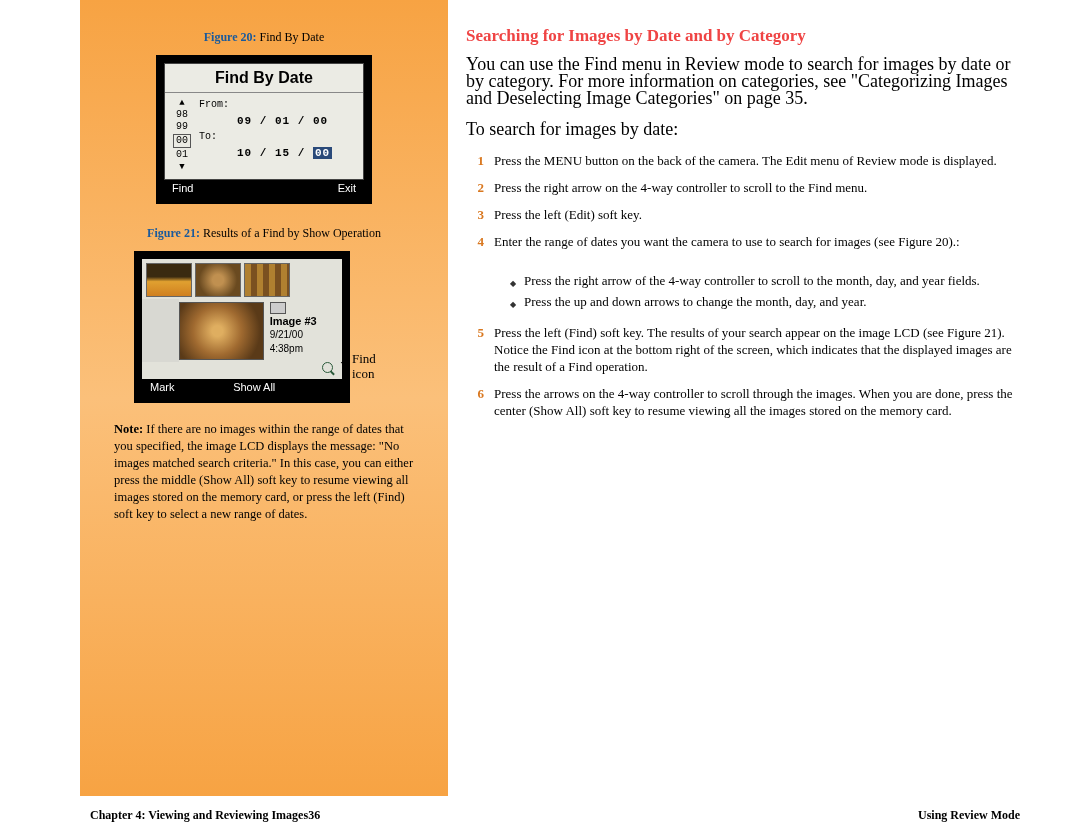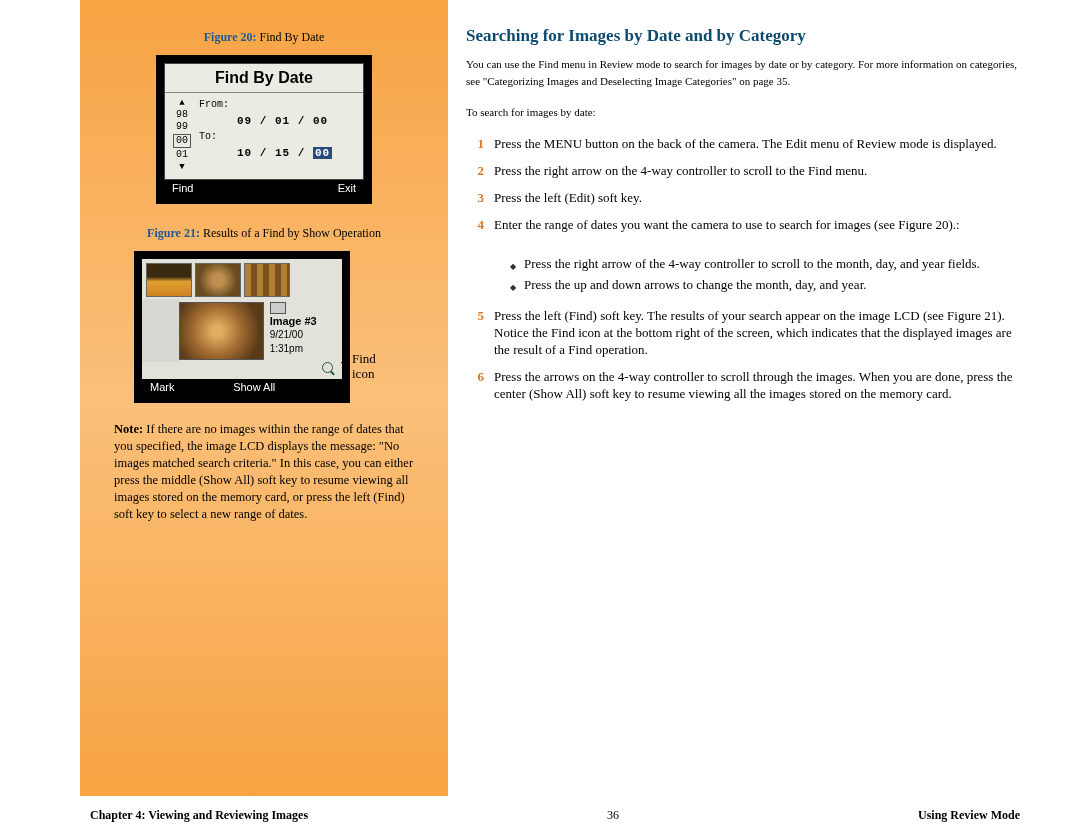--- a/index.html
+++ b/index.html
@@ -130,47 +130,47 @@
   }
   .note {
     font-size: 12.5px; line-height: 17px; color:#000; padding: 0 4px;
   }
   .note b { font-weight: bold; color:#000;}
   .main {
     flex: 1;
     padding: 26px 60px 0 18px;
   }
   .heading {
-    color: #0c4a6e;
+    color: #ef4444;
     font-weight: bold;
     font-size: 17px;
     margin-bottom: 10px;
   }
   .para {
-    font-size: 11px; line-height: 17px; margin-bottom: 14px;
+    font-size: 18px; line-height: 17px; margin-bottom: 14px;
   }
   .lead { }
   ol.steps { list-style: none; padding-left: 0; }
   ol.steps > li {
     display: flex; gap: 10px; margin-bottom: 10px; line-height: 17px;
   }
   ol.steps .num {
     color: #d97820; font-weight: bold; width: 18px; flex-shrink:0; text-align:right;
   }
   ol.steps .txt { flex:1; }
   ul.sub { list-style:none; padding-left: 16px; margin-top:22px;}
   ul.sub li { position:relative; padding-left:14px; margin-bottom:4px;}
   ul.sub li::before { content:'◆'; position:absolute; left:0; font-size:8px; top:3px; color:#333;}
   .footer {
     position: absolute; left:0; right:0; bottom:4px; height:30px;
     display:flex; align-items:center; padding: 0 60px 0 90px;
     font-size:12px; font-weight:bold;
   }
   .footer .l { flex:0 0 auto;}
-  .footer .c { flex:1; text-align:center; font-weight:normal;}
+  .footer .c { flex:1; text-align:left; font-weight:bold;}
   .footer .r { flex:0 0 auto;}
 </style>
 </head>
 <body>
 
 <div class="page">
   <div class="sidebar">
     <div class="sidebar-inner">
       <div class="fig-caption">
         <b>Figure 20:</b><span> Find By Date</span>
@@ -221,21 +221,21 @@
               <div class="thumb t1"></div>
               <div class="thumb t2"></div>
               <div class="thumb t3"></div>
             </div>
             <div class="preview-row">
               <div class="preview"></div>
               <div>
                 <div class="tiny-icon"></div>
                 <div class="meta">
                   <div>Image #3</div>
-                  <div class="line2">9/21/00    1:31pm</div>
+                  <div class="line2">9/21/00    4:38pm</div>
                 </div>
               </div>
             </div>
             <div class="find-icon-row">
                 <span class="mag"></span>
               </div>
           </div>
           <div class="lcd-softkeys">
             <span>Mark</span>
             <span>Show All</span>

